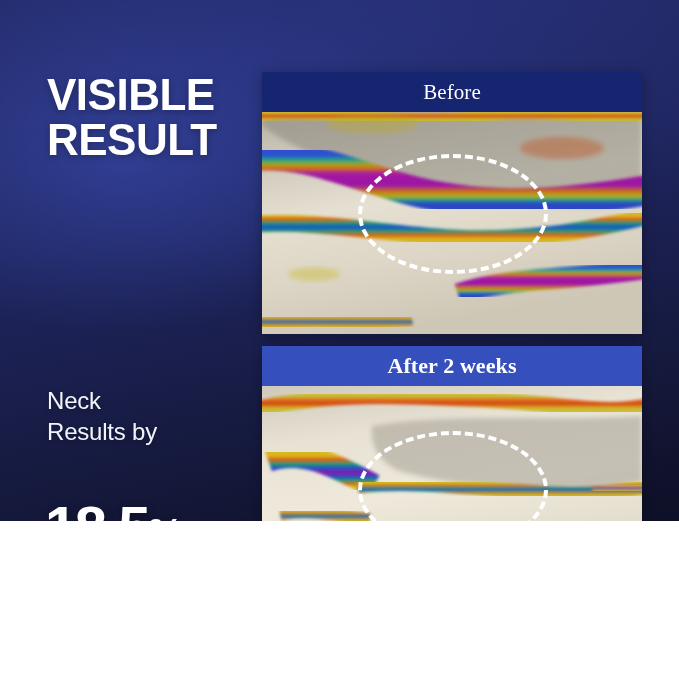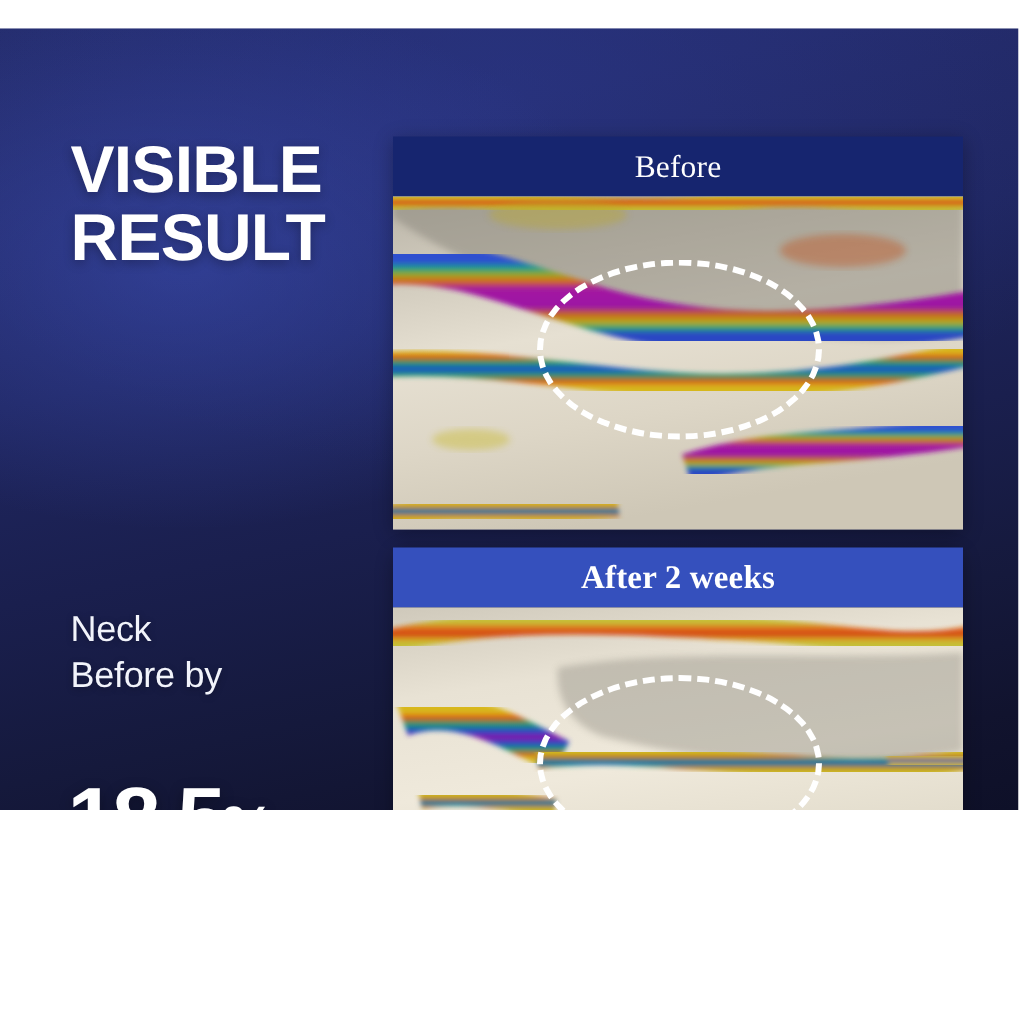--- a/index.html
+++ b/index.html
@@ -19,21 +19,20 @@
       radial-gradient(ellipse 90% 70% at 50% 8%, rgba(46,60,150,0.45) 0%, rgba(46,60,150,0) 70%),
       linear-gradient(168deg,
         #242c6b 0%,
         #232a68 18%,
         #1f2660 38%,
         #1a1f4e 58%,
         #15193c 76%,
         #11132e 90%,
         #0e1028 100%);
     overflow:hidden;
-    margin-top:19px;
   }
 
   
   .headline{
     position:absolute;
     left:47px; top:72px;
     width:215px;
     color:#ffffff;
     font-weight:bold;
     font-size:44px;
@@ -129,21 +128,21 @@
 
 <div id="stage">
 
   <div class="headline">
     <span class="hl-line">VISIBLE</span>
     <span class="hl-line">RESULT</span>
   </div>
 
   <div class="claim">
     <span class="cl-line">Neck</span>
-    <span class="cl-line">Before by</span>
+    <span class="cl-line">Results by</span>
   </div>
 
   <div class="bignum">
     <span class="value">18.5</span><span class="unit">%</span>
   </div>
 
   <div class="panel" id="panel-before">
     <div class="panel-bar" id="bar-before">Before</div>
     <div class="thermal" id="thermal-before">
       <svg viewBox="0 0 380 222" preserveAspectRatio="none">

